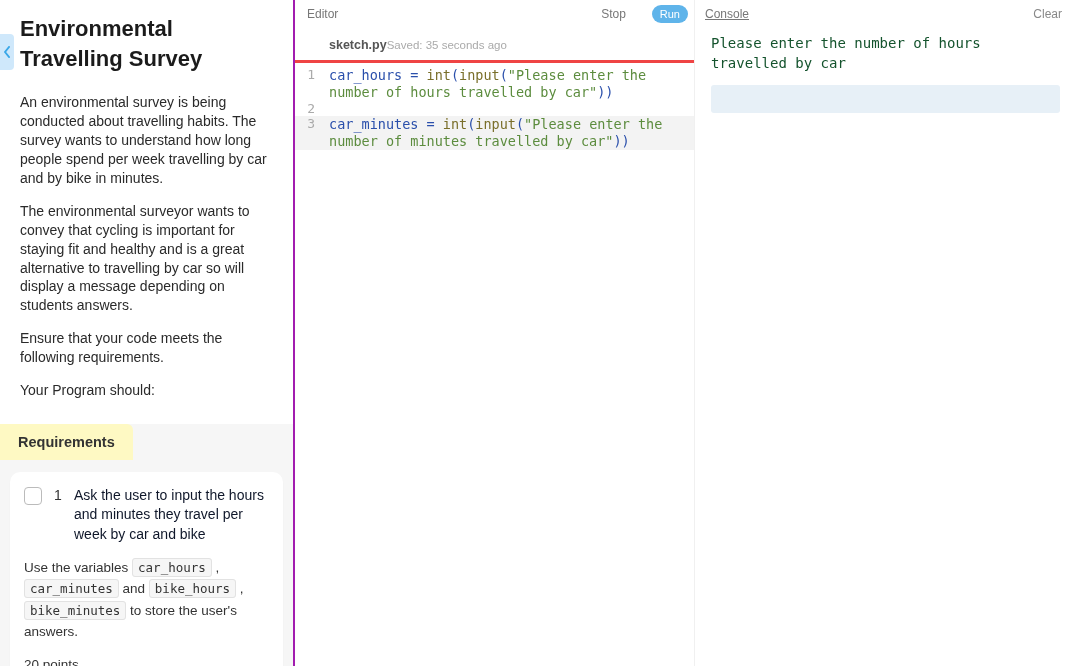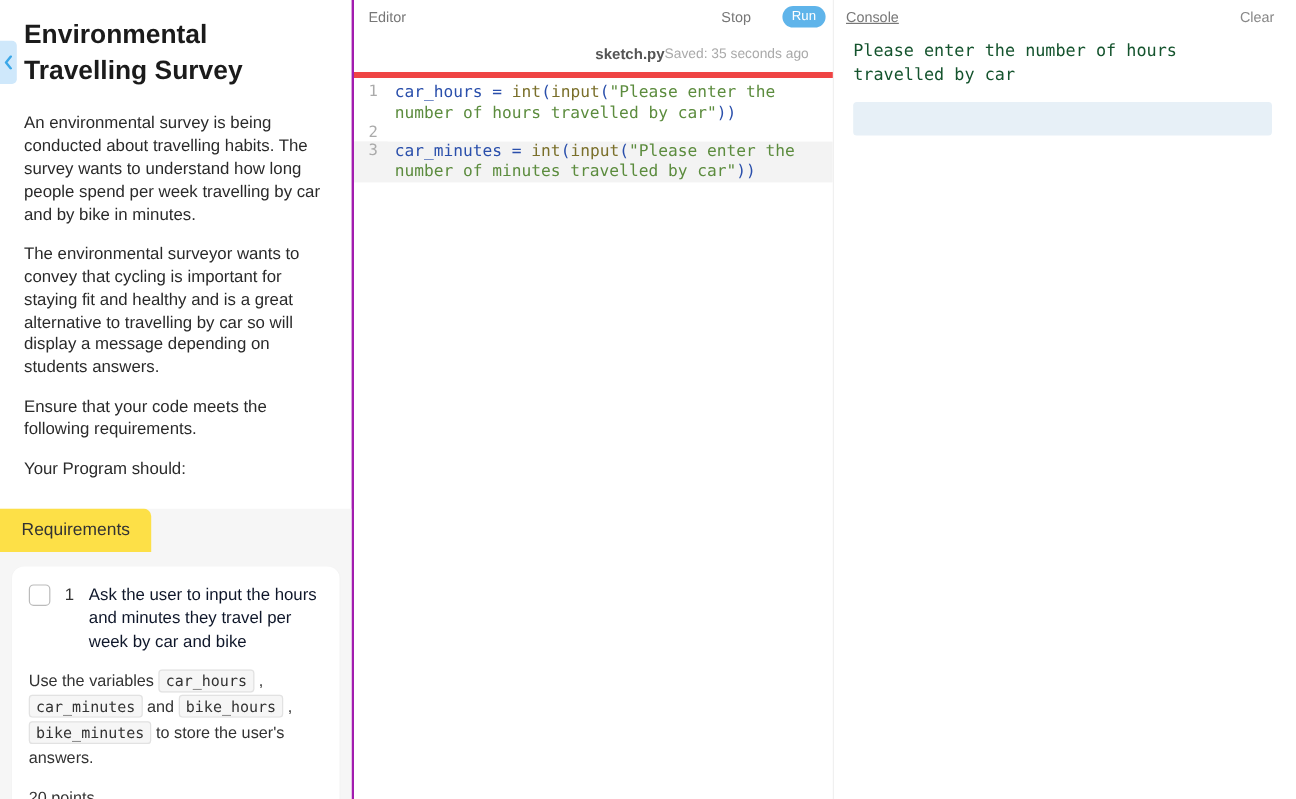--- a/index.html
+++ b/index.html
@@ -48,23 +48,23 @@
       font-size: 14px;
       line-height: 1.35;
       color: #2a2a2a;
       margin-bottom: 14px;
     }
     .tabs-wrap { margin: 10px -22px 0 -20px; }
     .tabs { display: flex; background: #f6f6f6; }
     .tab {
       padding: 10px 18px;
       font-size: 14.5px;
-      font-weight: 400;
+      font-weight: 700;
       color: #333;
-      background: #fde047;
+      background: #fef9c3;
       border-top-right-radius: 6px;
       cursor: pointer;
     }
     .req-body {
       background: #f6f6f6;
       padding: 12px 10px 10px 10px;
       height: 270px;
       overflow: hidden;
     }
     .req-card {
@@ -123,25 +123,25 @@
       color: #777;
     }
     .tb-btn.primary {
       background: #5fb4ea;
       color: #fff;
       border-radius: 12px;
       padding: 3px 8px;
       font-size: 11px;
     }
     .filebar {
-      display: flex; justify-content: flex-end; align-items: center;
+      display: flex; justify-content: flex-start; align-items: center;
       padding: 10px 20px 8px 34px;
       font-size: 12px;
       color: #888;
-      border-bottom: 5px solid #ef4444;
+      border-bottom: 3px solid #ef4444;
     }
     .filename { font-weight: 600; color: #555; font-size: 12.5px; }
     .saved { color: #aaa; font-size: 11.5px; }
     .code-area { flex: 1; overflow: auto; padding-top: 4px; }
     .code-line { display: flex; align-items: flex-start; padding: 0 10px 0 0; }
     .gutter {
       width: 28px;
       flex: 0 0 28px;
       text-align: right;
       padding-right: 8px;

